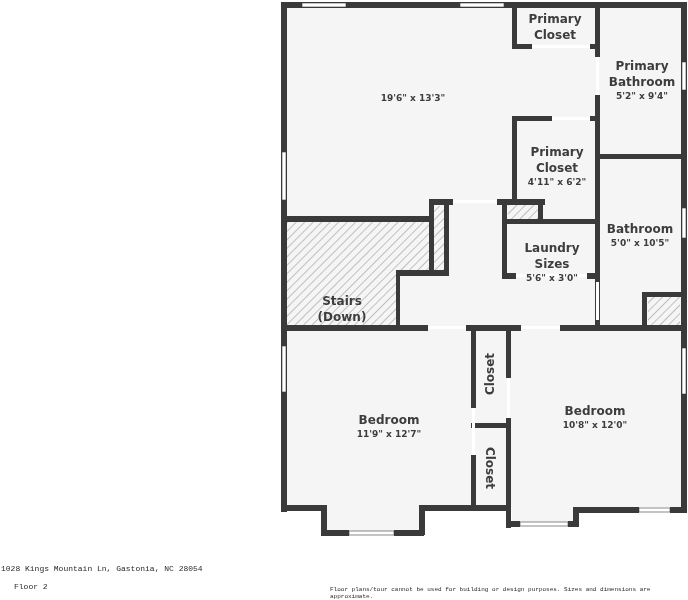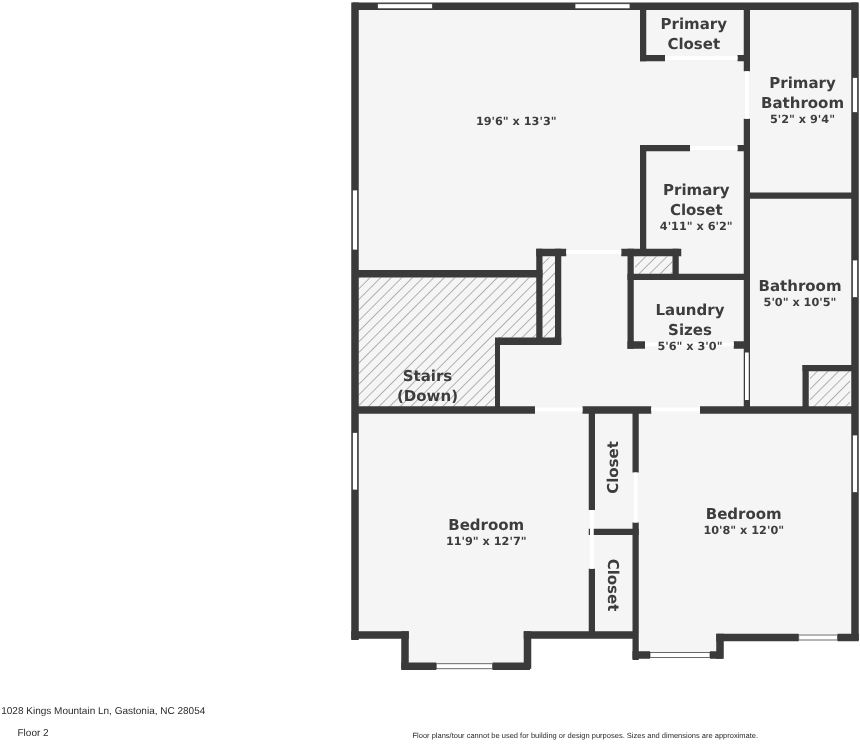--- a/index.html
+++ b/index.html
@@ -3,21 +3,21 @@
 <meta charset="utf-8">
 <style>
   html, body { margin:0; padding:0; background:#ffffff; }
   body { width:688px; height:600px; position:relative; overflow:hidden; font-family:"DejaVu Sans", sans-serif; }
   #plan { position:absolute; left:0; top:0; }
   .room-label { position:absolute; text-align:center; color:#3d3d3d; font-weight:bold; line-height:16px; }
   .room-name { font-size:12px; display:block; }
   .room-dim { font-size:9px; display:block; font-weight:bold; line-height:12px; }
   .vert { transform:rotate(90deg); white-space:nowrap; }
   .vert-up { transform:rotate(-90deg); white-space:nowrap; }
-  .footer-text { position:absolute; font-family:Liberation Sans, sans-serif; color:#2a2a2a; }
+  .footer-text { position:absolute; font-family:Liberation Mono, monospace; color:#2a2a2a; }
 </style>
 </head>
 <body>
 
 <svg id="plan" width="688" height="600" viewBox="0 0 688 600" xmlns="http://www.w3.org/2000/svg">
   <defs>
     <pattern id="hatch" patternUnits="userSpaceOnUse" width="6" height="6" patternTransform="rotate(45)">
       <rect width="6" height="6" fill="#f5f5f5"></rect>
       <line x1="0" y1="0" x2="0" y2="6" stroke="#9a9a9a" stroke-width="1.2"></line>
     </pattern>

